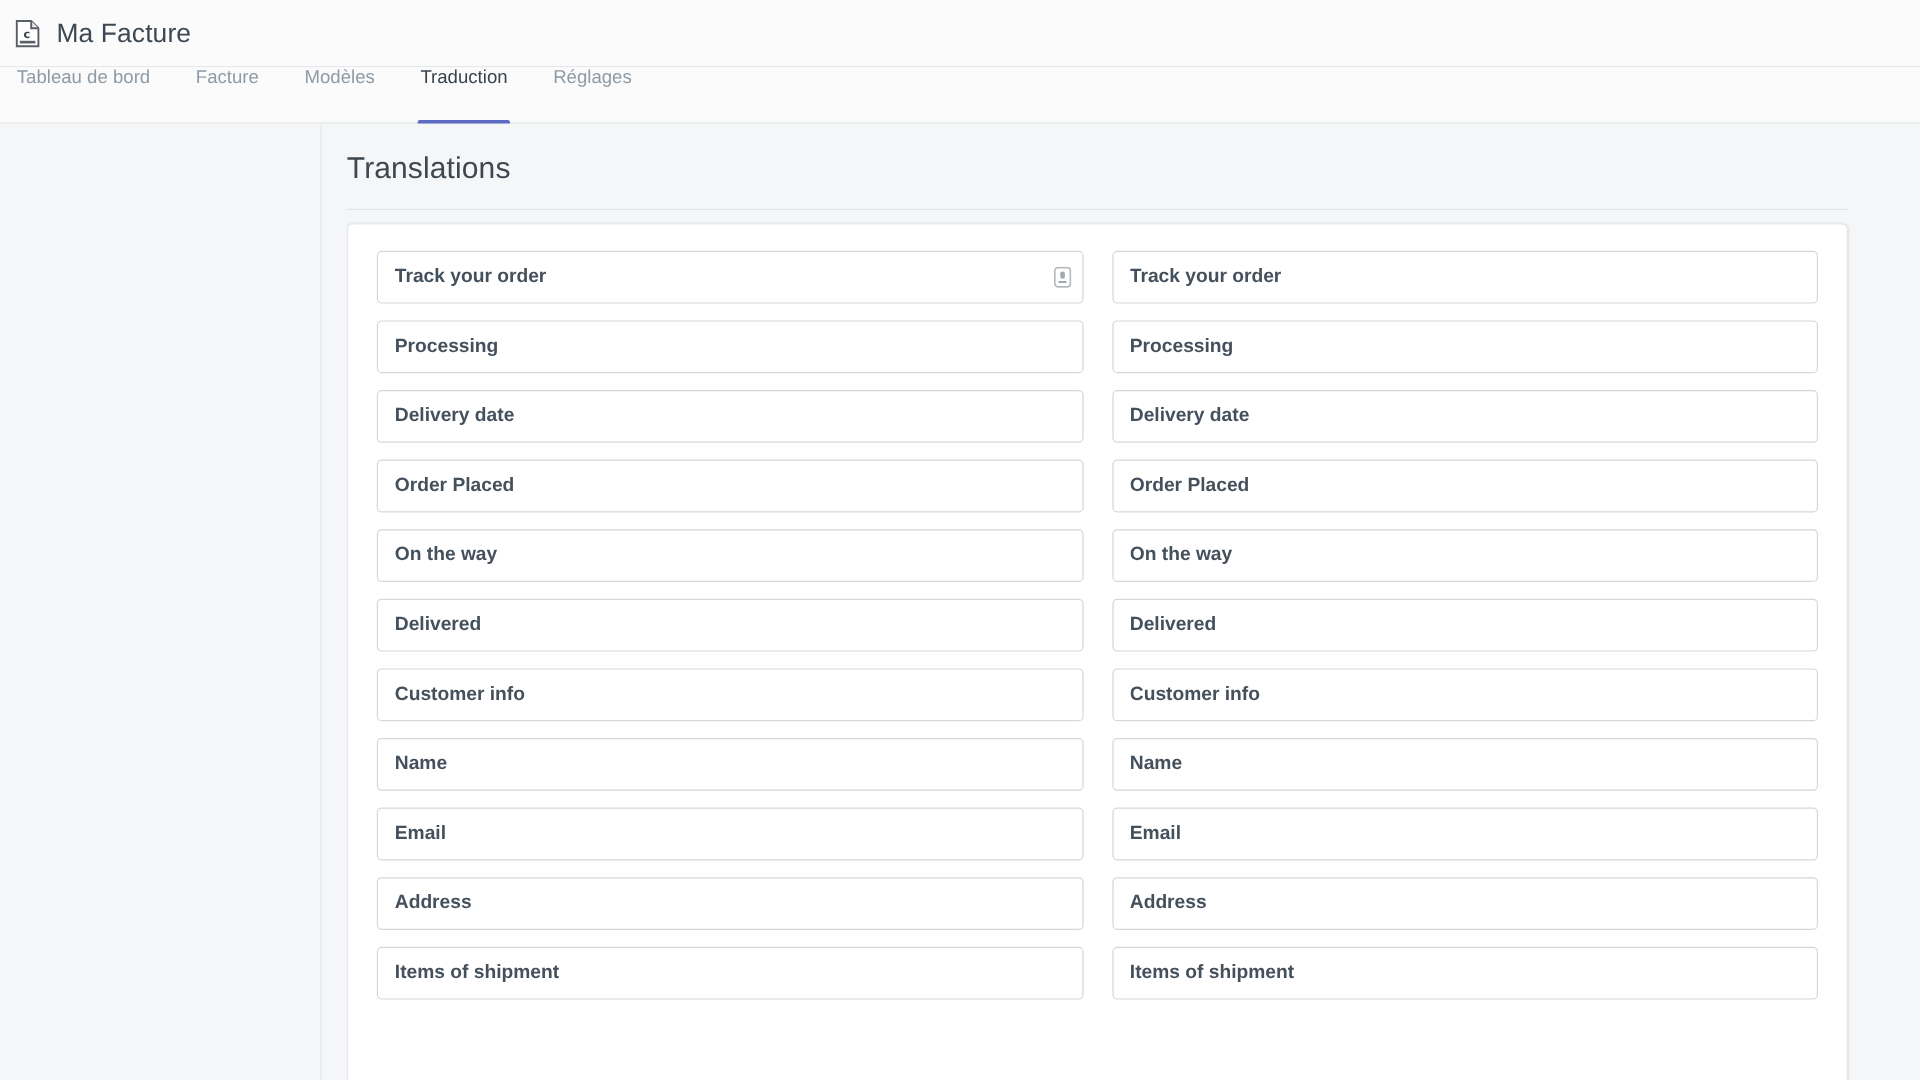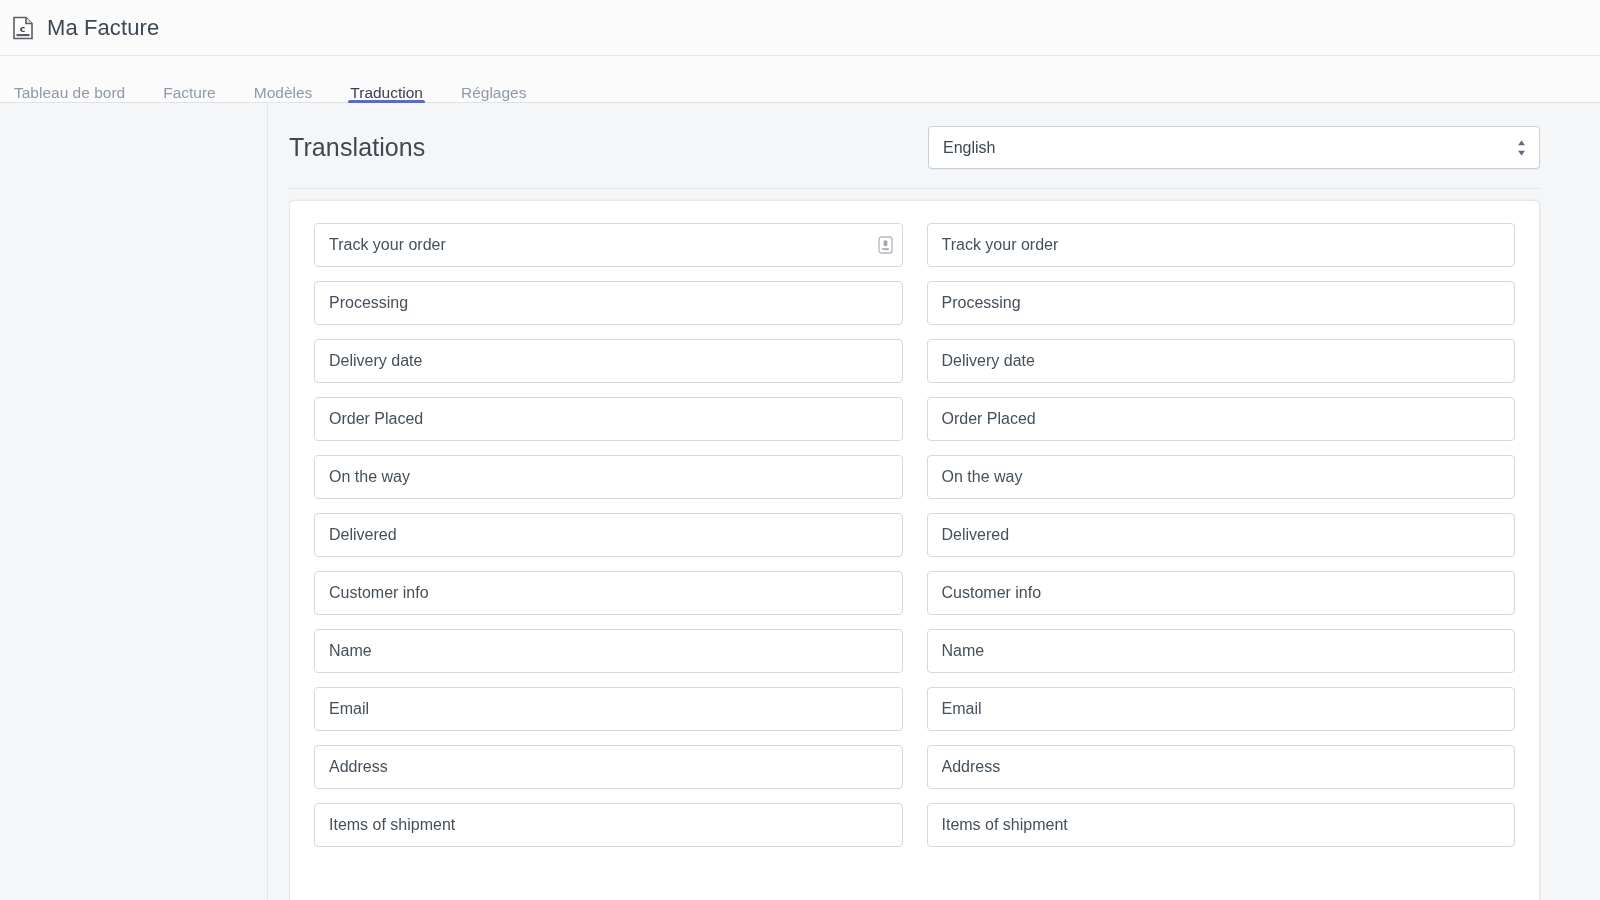--- a/index.html
+++ b/index.html
@@ -32,21 +32,21 @@
     height: 47px;
     background: #fbfbfc;
     border-bottom: 1px solid #e1e4e7;
     display: flex;
     align-items: stretch;
     padding-left: 12px;
   }
   .nav-item {
     position: relative;
     display: flex;
-    align-items: flex-end;
+    align-items: flex-start;
     padding: 0 19px;
     font-size: 15.5px;
     color: #8e9aa6;
     cursor: pointer;
     white-space: nowrap;
   }
   .nav-item:first-child { padding-left: 2px; padding-right: 19px; }
   .nav-item.active { color: #3a424c; }
   .nav-item.active::after {
     content: "";
@@ -141,20 +141,21 @@
     width: 100%;
     height: 44px;
     border: 1px solid #d3d8dd;
     border-radius: 4px;
     background: #fff;
     font-family: "Liberation Sans", sans-serif;
     font-size: 16px;
     color: #44505c;
     padding: 0 14px;
     outline: none;
+    font-weight: bold;
   }
   .autofill-icon {
     position: absolute;
     right: 10px; top: 50%;
     transform: translateY(-50%);
     width: 15px; height: 18px;
     display: block;
     opacity: .62;
   }
 </style>
@@ -192,31 +193,20 @@
 </nav>
 
 <div class="content-wrap">
   <div class="left-rail"></div>
 
   <div class="content">
 
     <div class="page-head">
       <h1 class="page-title">Translations</h1>
 
-      <div class="select-wrap">
-        <div class="select-box">
-          <span>English</span>
-        </div>
-        <span>
-          <svg class="stepper-icon" viewBox="0 0 11 20" fill="none">
-            <path d="M5.5 2.6 L9 7.2 L2 7.2 Z" fill="#5f6b7a"></path>
-            <path d="M5.5 17.4 L9 12.8 L2 12.8 Z" fill="#5f6b7a"></path>
-          </svg>
-        </span>
-      </div>
     </div>
 
     <div class="head-divider"></div>
 
     <div class="card">
       <div class="rows">
           <div class="row">
             <div class="field"><input class="t-input" type="text" value="Track your order" style=""><span><svg class="autofill-icon" viewBox="0 0 15 18">
                   <rect x="1" y="1" width="13" height="16" rx="2.5" fill="#ffffff" stroke="#8a9099" stroke-width="1.4"></rect>
                   <rect x="5.6" y="4.2" width="3.8" height="6" rx="1.6" fill="#6b7280"></rect>

